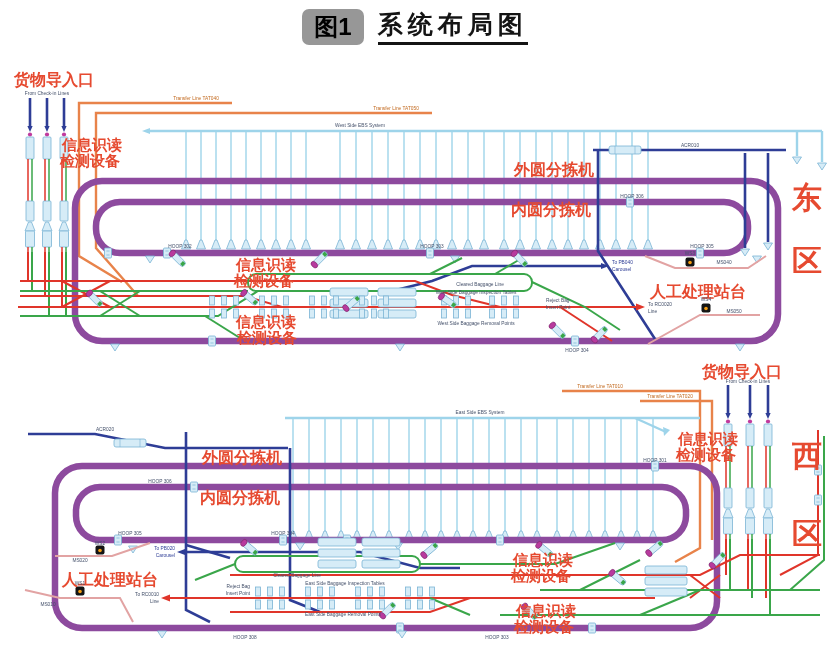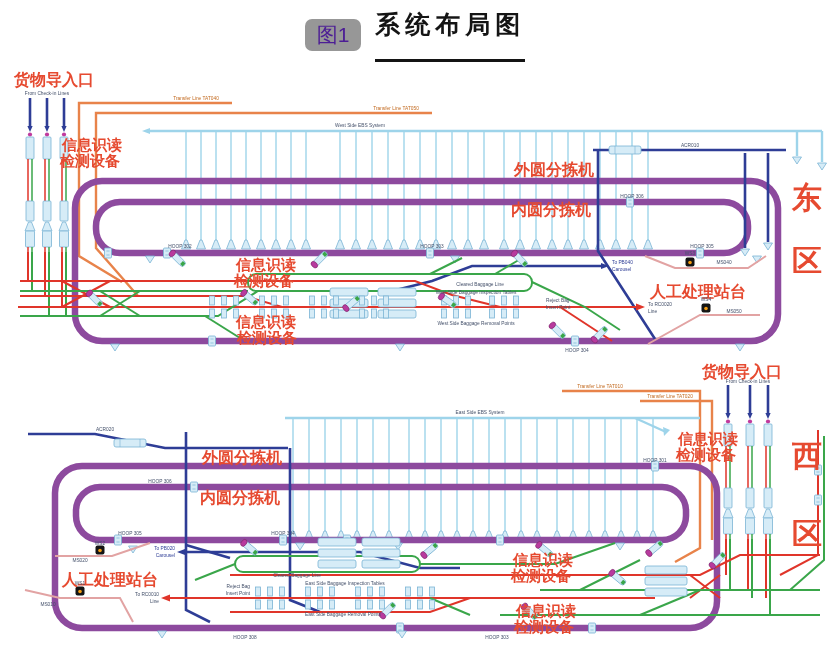--- a/index.html
+++ b/index.html
@@ -1,22 +1,22 @@
 <!DOCTYPE html>
 <html><head>
 <meta charset="utf-8">
 <style>
   html,body{margin:0;padding:0;background:#fff;}
   .page{position:relative;width:830px;height:648px;background:#fff;overflow:hidden;
         font-family:"Liberation Sans",sans-serif;}
   .titlebar{position:absolute;top:8px;left:0;width:100%;text-align:center;}
-  .badge{display:inline-block;background:#979797;color:#4c1d95;font-weight:normal;font-size:21px;
+  .badge{display:inline-block;background:#979797;color:#000000;font-weight:bold;font-size:24px;
          padding:2px 12px;border-radius:7px;vertical-align:middle;margin-right:14px;}
   .maintitle{display:inline-block;color:#141414;font-weight:bold;font-size:25px;
-         letter-spacing:5px;border-bottom:3.5px solid #141414;padding-bottom:18px;vertical-align:middle;}
+         letter-spacing:5px;border-bottom:3.5px solid #141414;padding-bottom:1px;vertical-align:middle;}
   svg{position:absolute;left:0;top:0;}
   
   .pl{stroke:#8d4a9e;stroke-width:6.5;fill:none;}
   .eb{stroke:#9ed4ea;stroke-width:2.4;fill:none;}
   .cl{stroke:#9ed4ea;stroke-width:1.4;fill:none;}
   .or{stroke:#e8834a;stroke-width:2.4;fill:none;}
   .db{stroke:#2e3d96;stroke-width:2.6;fill:none;}
   .rd{stroke:#e0352a;stroke-width:2;fill:none;}
   .gr{stroke:#3aa64a;stroke-width:2;fill:none;}
   .pk{stroke:#e2a3a3;stroke-width:2;fill:none;}

